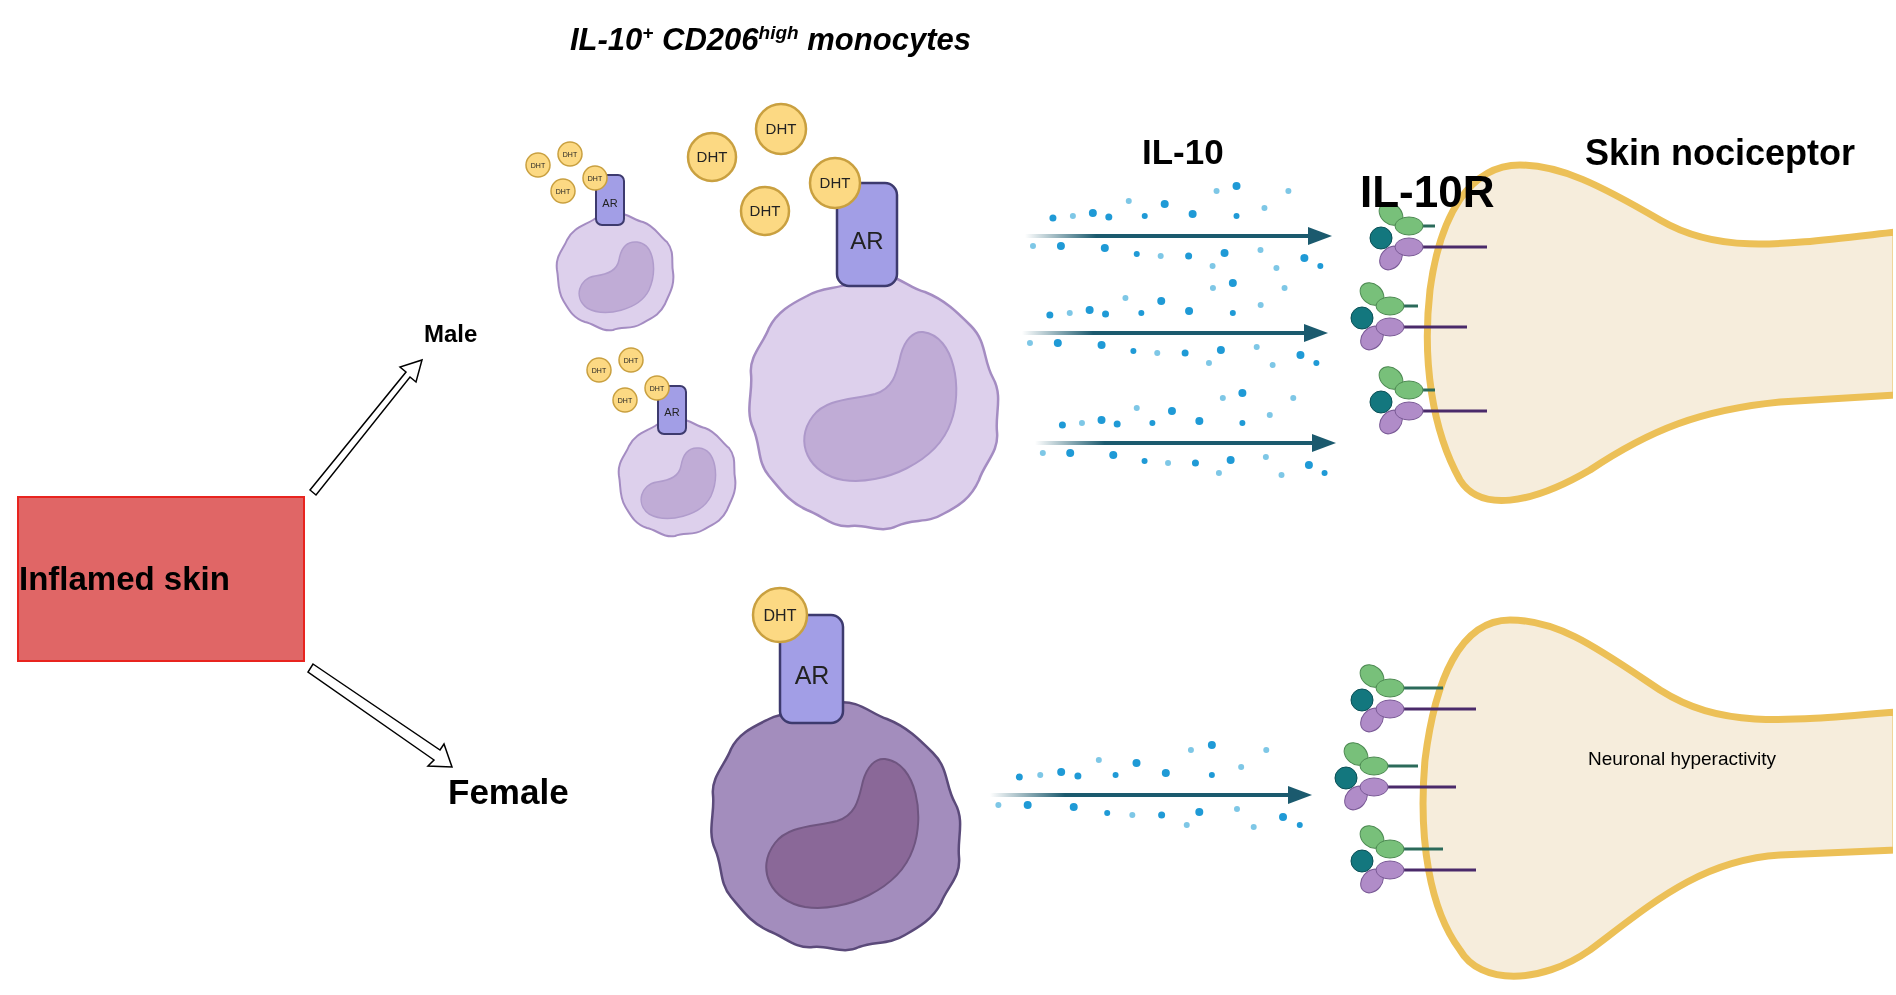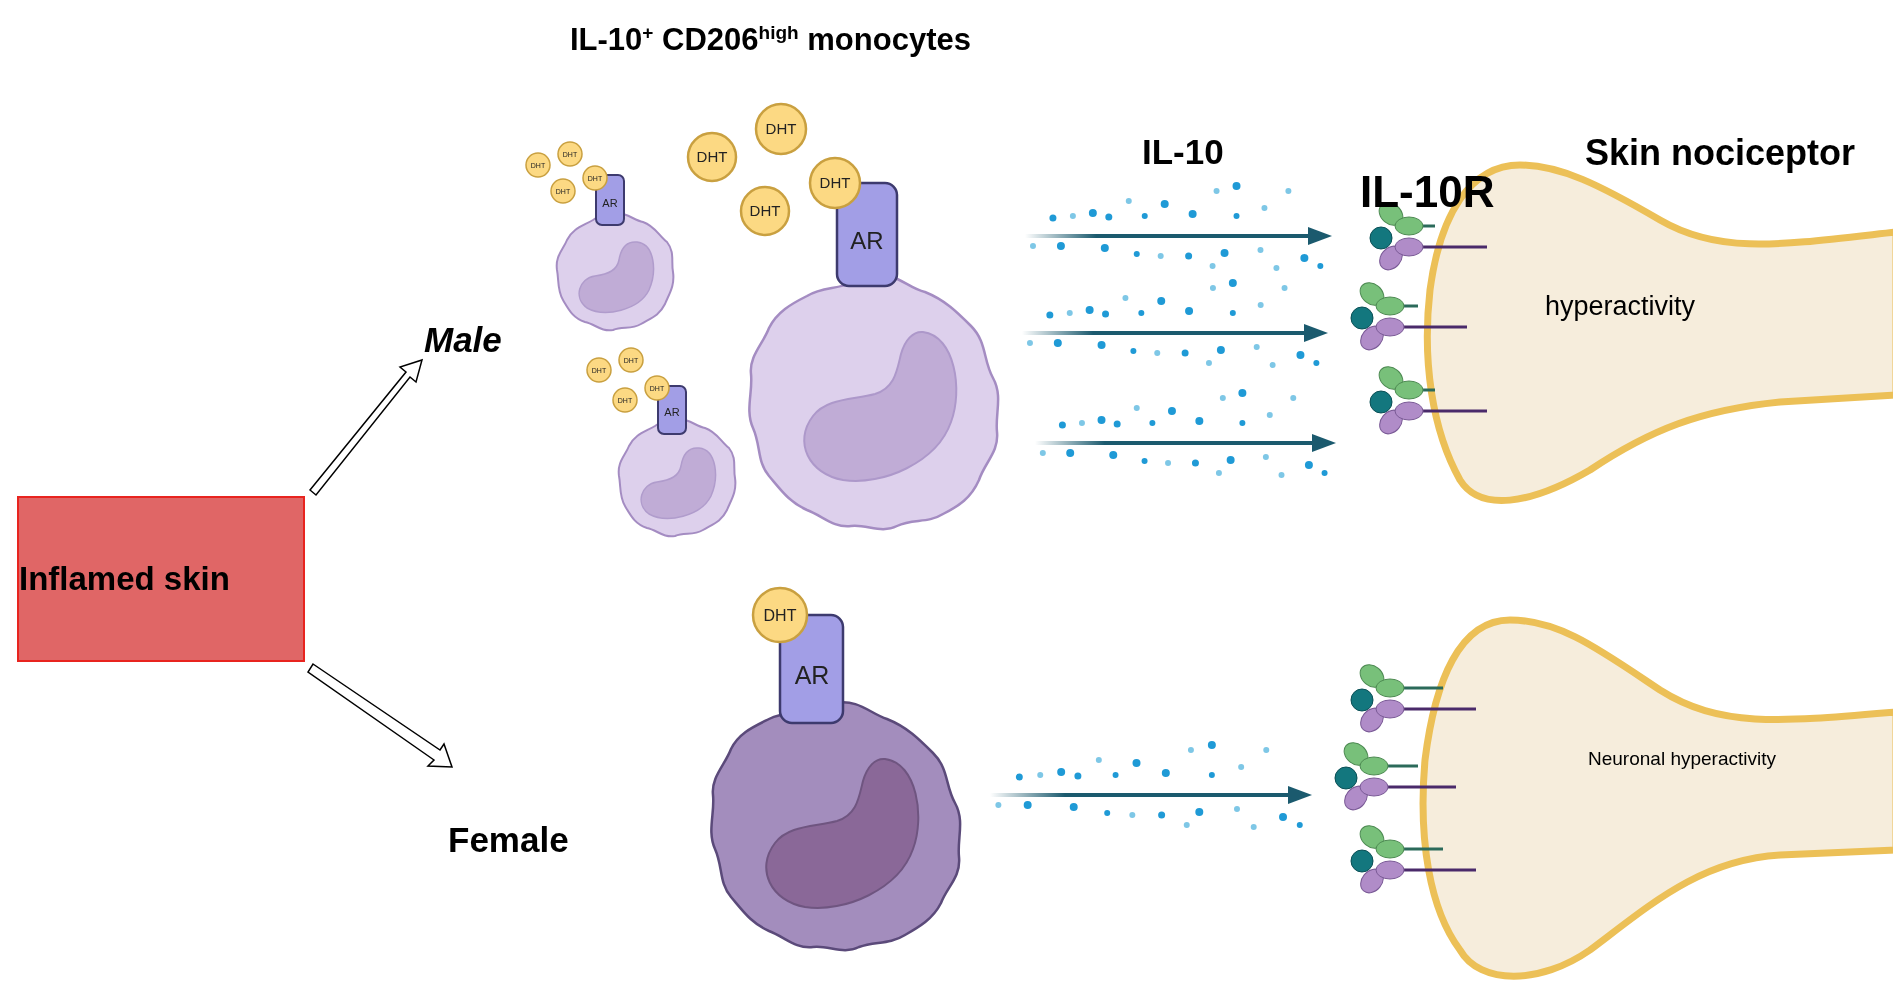--- a/index.html
+++ b/index.html
@@ -1,25 +1,25 @@
 <!DOCTYPE html>
 <html><head>
 <meta charset="utf-8">
 <style>
   html, body { margin:0; padding:0; background:#ffffff; }
   body { width:1896px; height:995px; position:relative; overflow:hidden; font-family:"Liberation Sans", sans-serif; }
   svg#diagram { position:absolute; left:0; top:0; }
   .lbl { position:absolute; font-family:"Liberation Sans", sans-serif; color:#000; white-space:nowrap; }
-  .title { left:570px; top:22px; font-size:31px; font-weight:bold; }
+  .title { left:570px; top:22px; font-size:31px; font-weight:bold;font-style:italic; }
   .title sup { font-size:19px; vertical-align:11px; line-height:0; }
   .il10 { left:1142px; top:132px; font-size:35px; font-weight:bold; }
   .il10r { left:1360px; top:167px; font-size:44px; font-weight:bold; }
   .nocic { left:1585px; top:132px; font-size:36px; font-weight:bold; }
-  .male { left:424px; top:320px; font-size:35px; font-weight:bold;font-style:italic; }
-  .female { left:448px; top:772px; font-size:35px; font-weight:bold;margin-top:48px; }
+  .male { left:424px; top:320px; font-size:24px; font-weight:bold; }
+  .female { left:448px; top:772px; font-size:35px; font-weight:bold; }
   .box { position:absolute; left:17px; top:496px; width:288px; height:166px; background:#e06666; border:2px solid #e8241f; box-sizing:border-box; display:flex; align-items:center; font-size:33px; font-weight:bold; color:#000; }
   .reduction { left:1545px; top:290px; font-size:27px; text-align:center; line-height:33px; }
   .neuro { left:1588px; top:748px; font-size:19px; }
   .svgtext { font-family:"Liberation Sans", sans-serif; }
 </style>
 </head>
 <body>
 
 <svg id="diagram" width="1896" height="995" viewBox="0 0 1896 995">
   <defs>
@@ -319,15 +319,14 @@
 <div class="lbl title"><span>IL-10</span><sup>+</sup><span> CD206</span><sup>high</sup><span> monocytes</span></div>
 <div class="lbl il10">IL-10</div>
 <div class="lbl il10r">IL-10R</div>
 <div class="lbl nocic">Skin nociceptor</div>
 <div class="lbl male">Male</div>
 <div class="lbl female">Female</div>
 <div class="box">
     <span>Inflamed skin</span>
   </div>
 <div class="lbl reduction">
-    <div>hyperactivity</div>
   </div>
 <div class="lbl neuro">Neuronal hyperactivity</div>
 
 </body></html>

